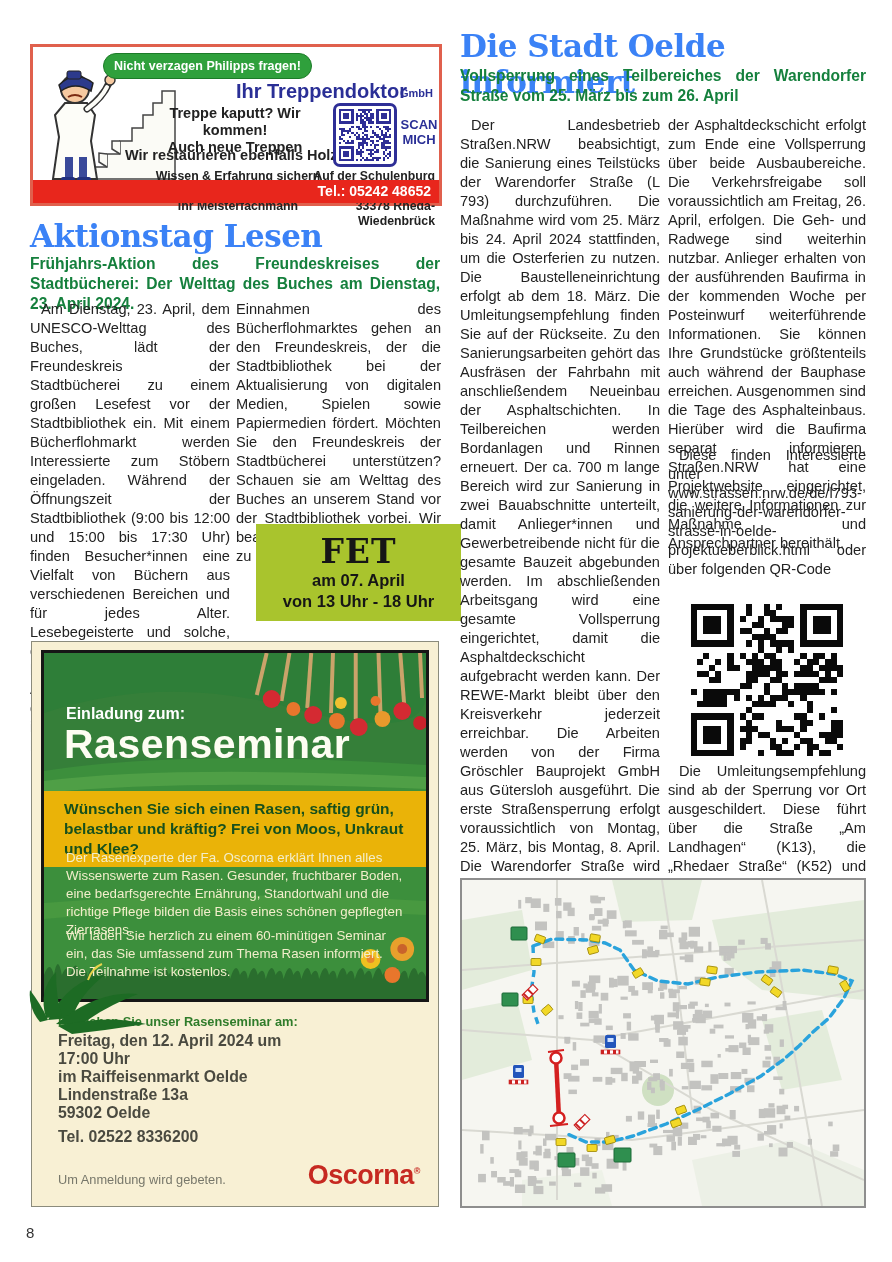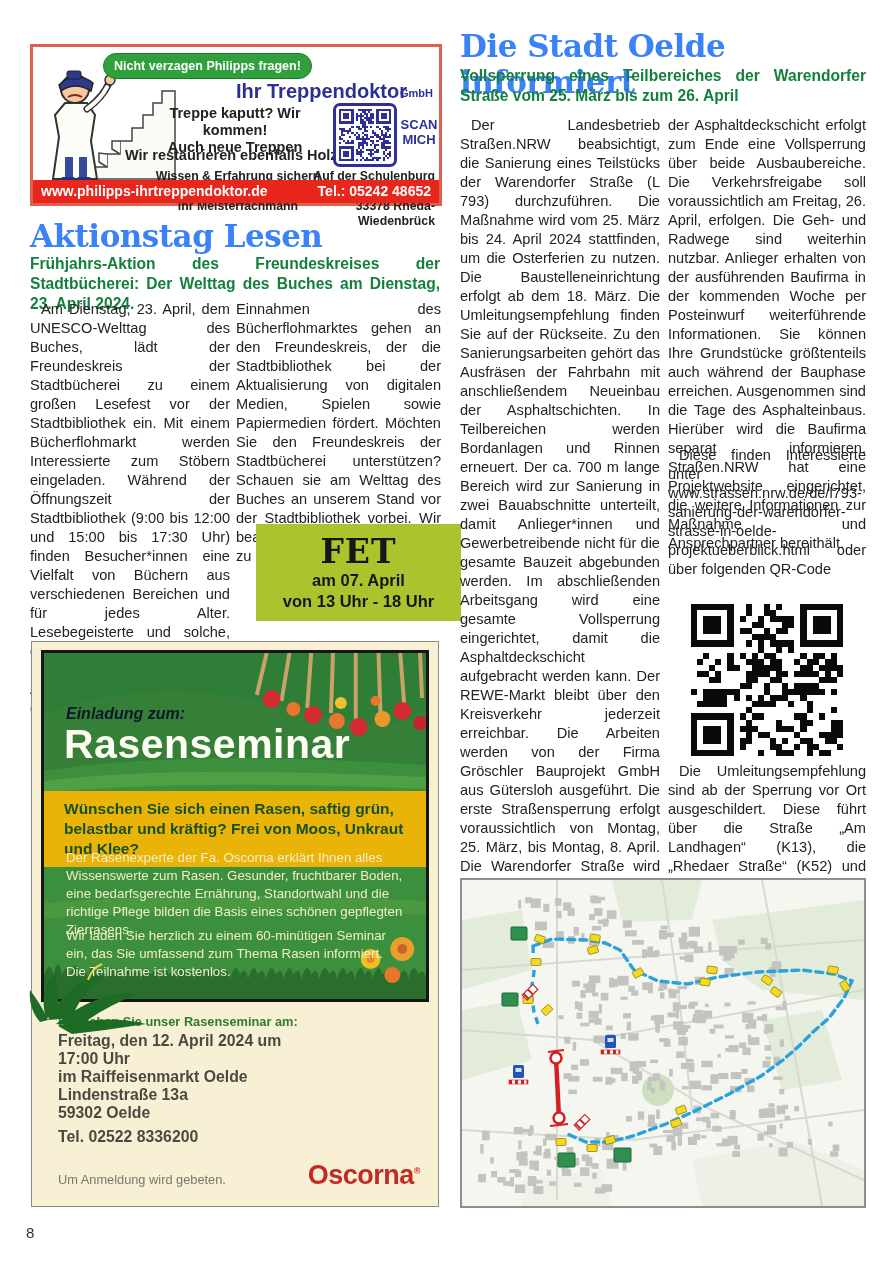--- a/index.html
+++ b/index.html
@@ -30,21 +30,21 @@
   .phil-bar .tel{position:absolute;right:8px;}
 
   
   .fet{left:236px;top:524px;width:205px;height:97px;background:#a9c42d;text-align:center;color:#161616;margin-left:20px;}
   .fet-title{font-family:"DejaVu Serif","Liberation Serif",serif;font-weight:bold;font-size:33px;line-height:36px;margin-top:10px;letter-spacing:1px;}
   .fet-line{font-weight:bold;font-size:16.5px;line-height:21px;}
 
   
   .rasen{left:31px;top:641px;width:408px;height:566px;background:#f8f0d4;border:1px solid #8b8b7c;box-sizing:border-box;}
   .rasen-green{position:absolute;left:9px;top:8px;right:9px;height:352px;background:#3c8f3c;border:3px solid #161616;box-sizing:border-box;overflow:hidden;}
-  .rasen-intro{position:absolute;left:22px;top:52px;color:#0f172a;font-weight:bold;font-size:16px;font-style:italic;}
+  .rasen-intro{position:absolute;left:22px;top:52px;color:#ffffff;font-weight:bold;font-size:16px;}
   .rasen-title{position:absolute;left:20px;top:68px;color:#fdfdf2;font-weight:bold;font-size:41px;letter-spacing:0.5px;}
   .rasen-q{position:absolute;left:0;right:0;top:138px;background:#eab308;padding:8px 20px;box-sizing:border-box;
            color:#17501c;font-weight:bold;font-size:15.5px;line-height:20px;}
   .rasen-p{position:absolute;left:22px;right:20px;color:#f2eecb;font-size:13.3px;line-height:18px;}
   .rasen-visit{position:absolute;left:26px;top:372px;color:#2f7c2a;font-weight:bold;font-size:12.8px;}
   .rasen-info{position:absolute;left:26px;top:390px;color:#4a4a40;font-weight:bold;font-size:15.8px;line-height:18px;}
   .rasen-phone{position:absolute;left:26px;top:486px;color:#4a4a40;font-weight:bold;font-size:15.8px;}
   .rasen-note{position:absolute;left:26px;top:530px;color:#77776a;font-size:12.8px;}
   .rasen-logo{position:absolute;right:18px;top:518px;color:#c62921;font-weight:bold;font-size:27px;letter-spacing:-0.5px;}
   .rasen-logo sup{font-size:9px;}
@@ -424,21 +424,20 @@
             <rect x="13" y="24" width="1" height="1"></rect>
             <rect x="14" y="24" width="1" height="1"></rect>
             <rect x="15" y="24" width="1" height="1"></rect>
             <rect x="16" y="24" width="1" height="1"></rect>
             <rect x="18" y="24" width="1" height="1"></rect>
             <rect x="21" y="24" width="1" height="1"></rect>
           </g>
         </svg></div>
     <div class="abs phil-scan">SCAN MICH</div>
     <div class="abs phil-bar">
-      <span class="site">www.philipps-ihrtreppendoktor.de</span>
       <span class="tel">Tel.: 05242 48652</span>
     </div>
   </div>
 
   <h1 class="abs serif-head akt-title" style="margin:0;text-align:right;">Aktionstag Lesen</h1>
   <div class="abs sub-head akt-sub">Frühjahrs-Aktion des Freundeskreises der Stadtbücherei: Der Welttag des Buches am Dienstag, 23. April 2024.</div>
   <div class="abs body-text col indent" style="left:30px;top:300px;">Am Dienstag, 23. April, dem UNESCO-Welttag des Buches, lädt der Freundeskreis der Stadtbücherei zu einem großen Lesefest vor der Stadtbibliothek ein. Mit einem Bücherflohmarkt werden Interessierte zum Stöbern eingeladen. Während der Öffnungszeit der Stadtbibliothek (9:00 bis 12:00 und 15:00 bis 17:30 Uhr) finden Besucher*innen eine Vielfalt von Büchern aus verschiedenen Bereichen und für jedes Alter. Lesebegeisterte und solche, die es noch werden möchten, können in einem reichhaltigen Angebot stöbern und so, günstiges, spannendes und informatives Lesematerial für kleines Geld erlangen. Die</div>
   <div class="abs body-text col" style="left:236px;top:300px;width:205px;">Einnahmen des Bücherflohmarktes gehen an den Freundeskreis, der die Stadtbibliothek bei der Aktualisierung von digitalen Medien, Spielen sowie Papiermedien fördert. Möchten Sie den Freundeskreis der Stadtbücherei unterstützen? Schauen sie am Welttag des Buches an unserem Stand vor der Stadtbibliothek vorbei. Wir beantworten gerne Ihre Fragen zu unseren Aktivitäten.</div>
 
   <div class="abs fet">

